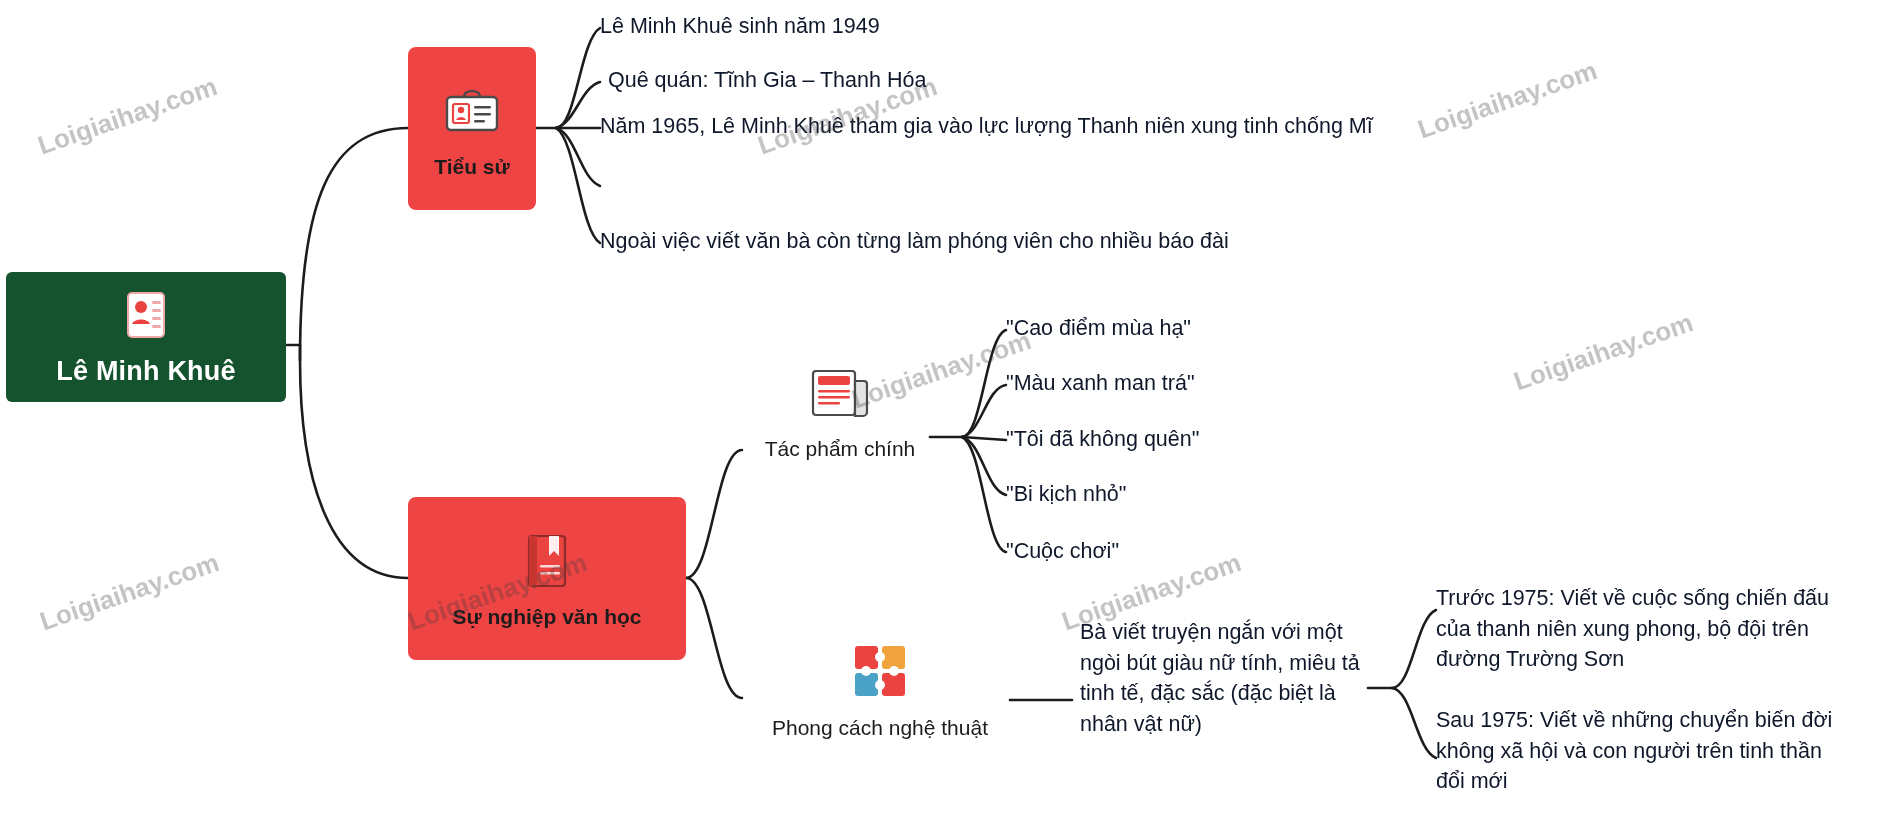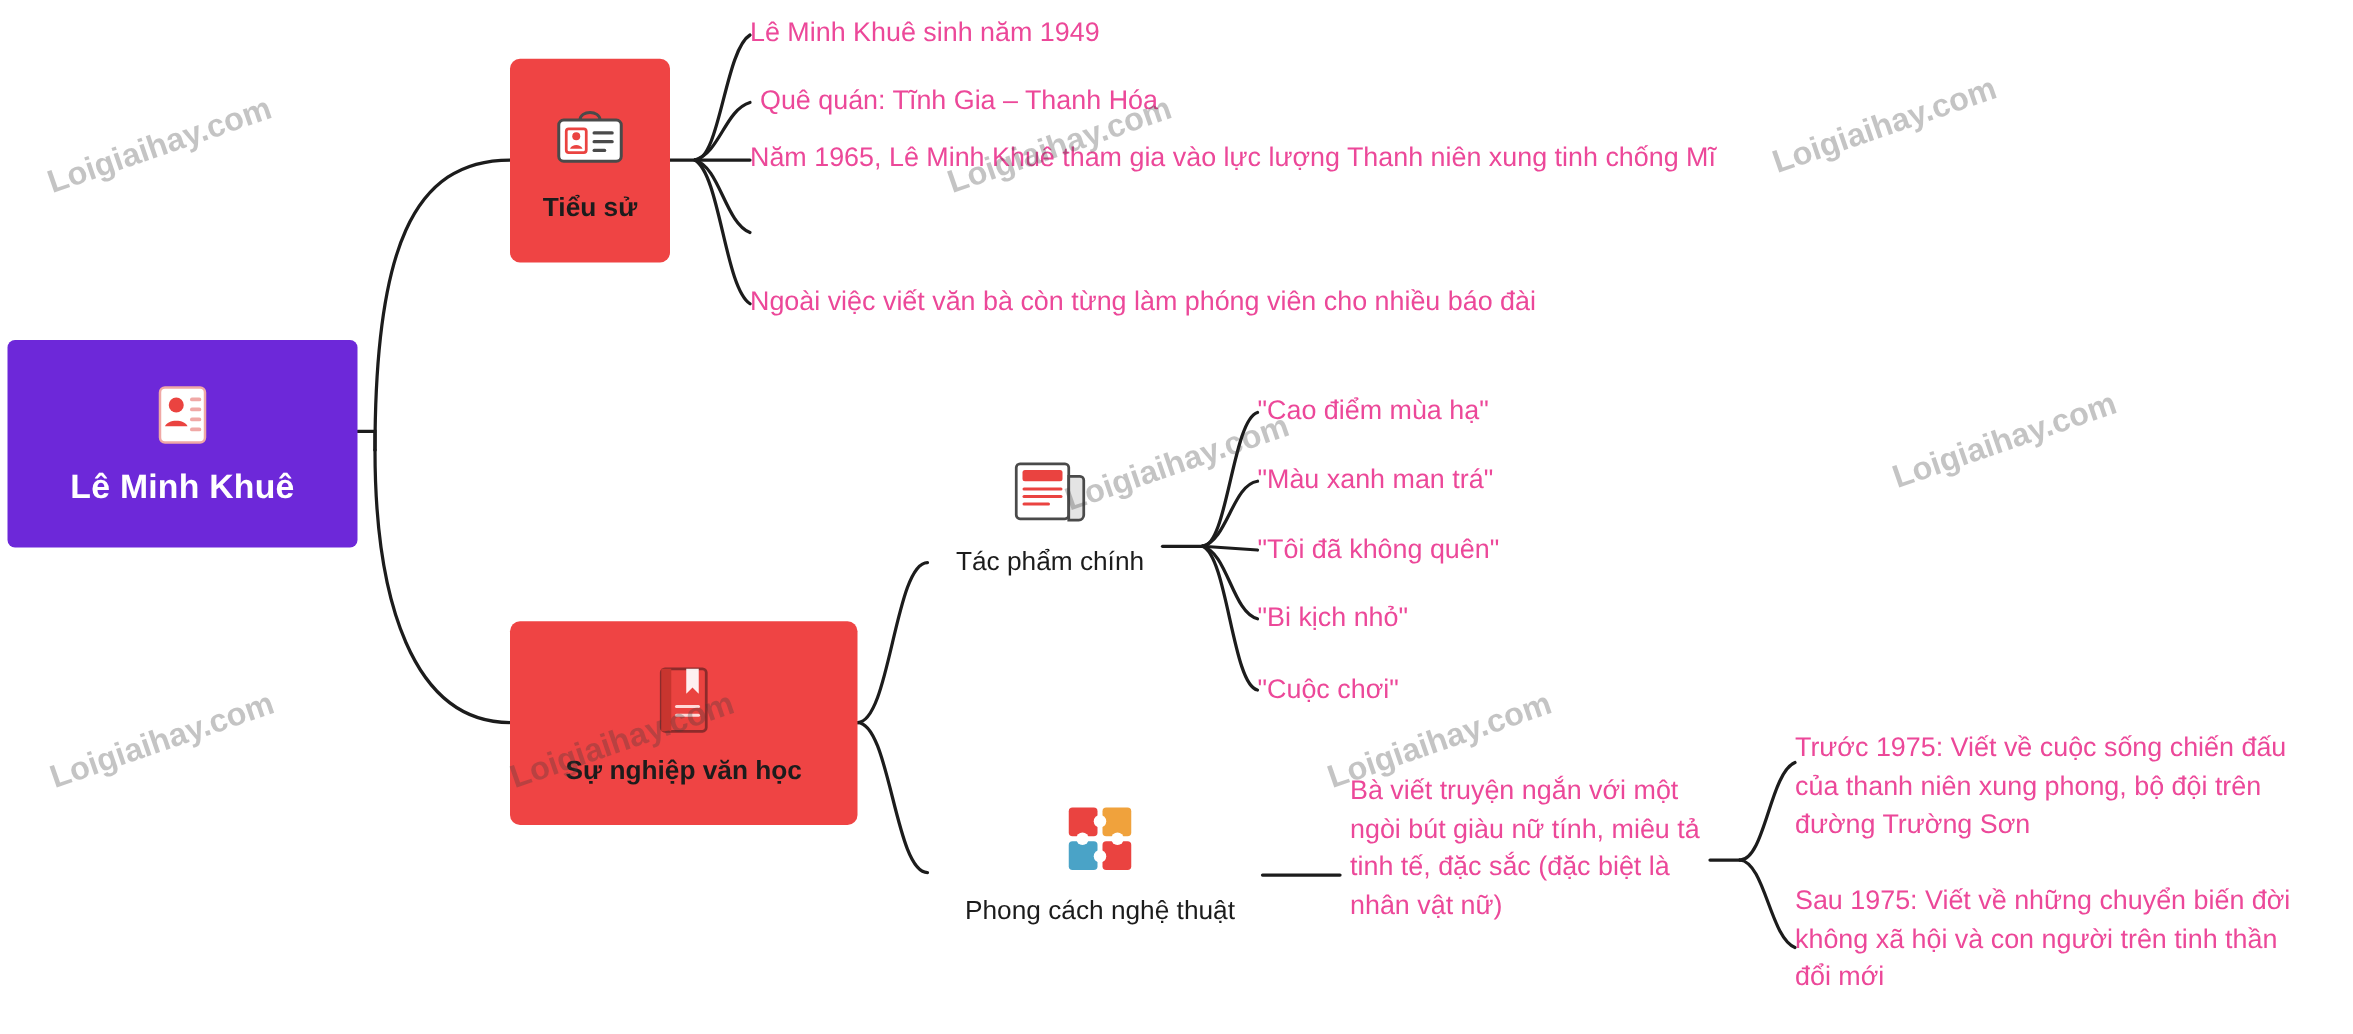--- a/index.html
+++ b/index.html
@@ -31,22 +31,22 @@
   
   .node {
     position: absolute;
     box-sizing: border-box;
   }
 
   .root-node {
     left: 6px;
     top: 272px;
     width: 280px;
-    height: 166px;
-    background: #6d28d9;
+    height: 130px;
+    background: #14532d;
     border-radius: 6px;
     display: flex;
     flex-direction: column;
     align-items: center;
     justify-content: center;
     gap: 10px;
   }
   .root-label {
     color: #ffffff;
     font-size: 27px;
@@ -100,21 +100,21 @@
   }
   #node-style {
     left: 745px;
     top: 640px;
     width: 270px;
   }
 
   
   .leaf {
     position: absolute;
-    color: #ec4899;
+    color: #0f172a;
     font-size: 21.5px;
     line-height: 1.42;
     white-space: nowrap;
   }
   .leaf.wrap {
     white-space: normal;
   }
 
   
   .icon {

